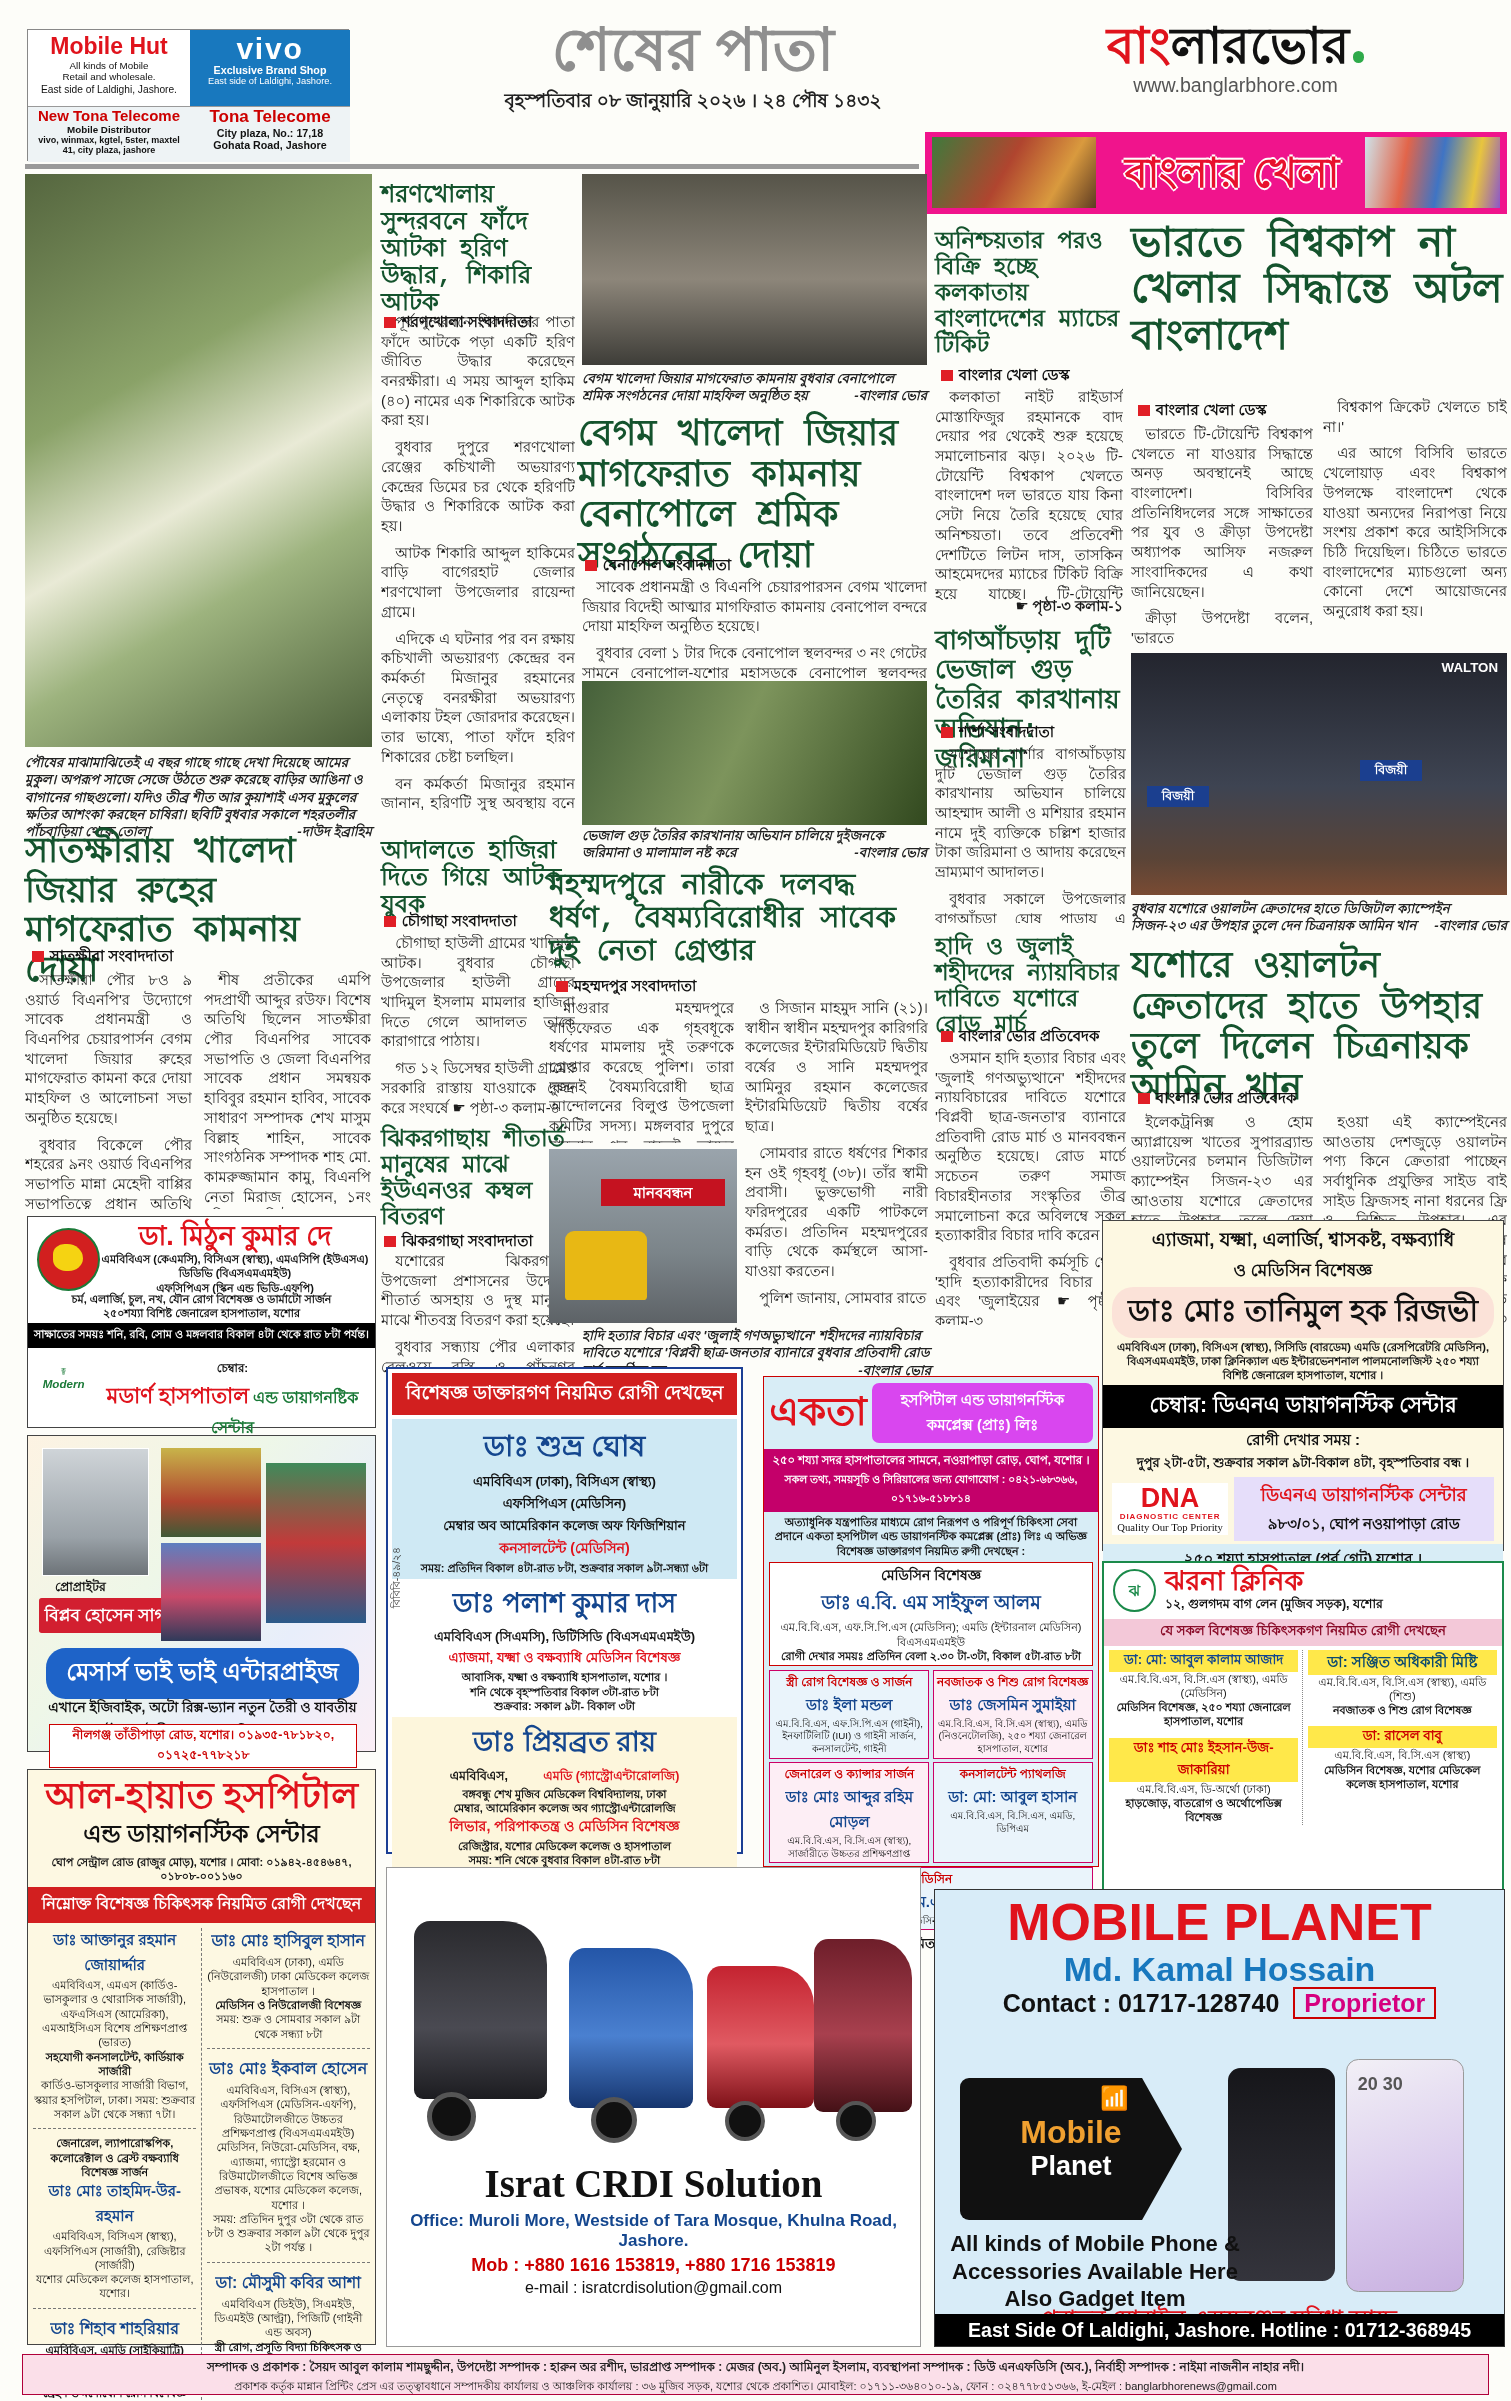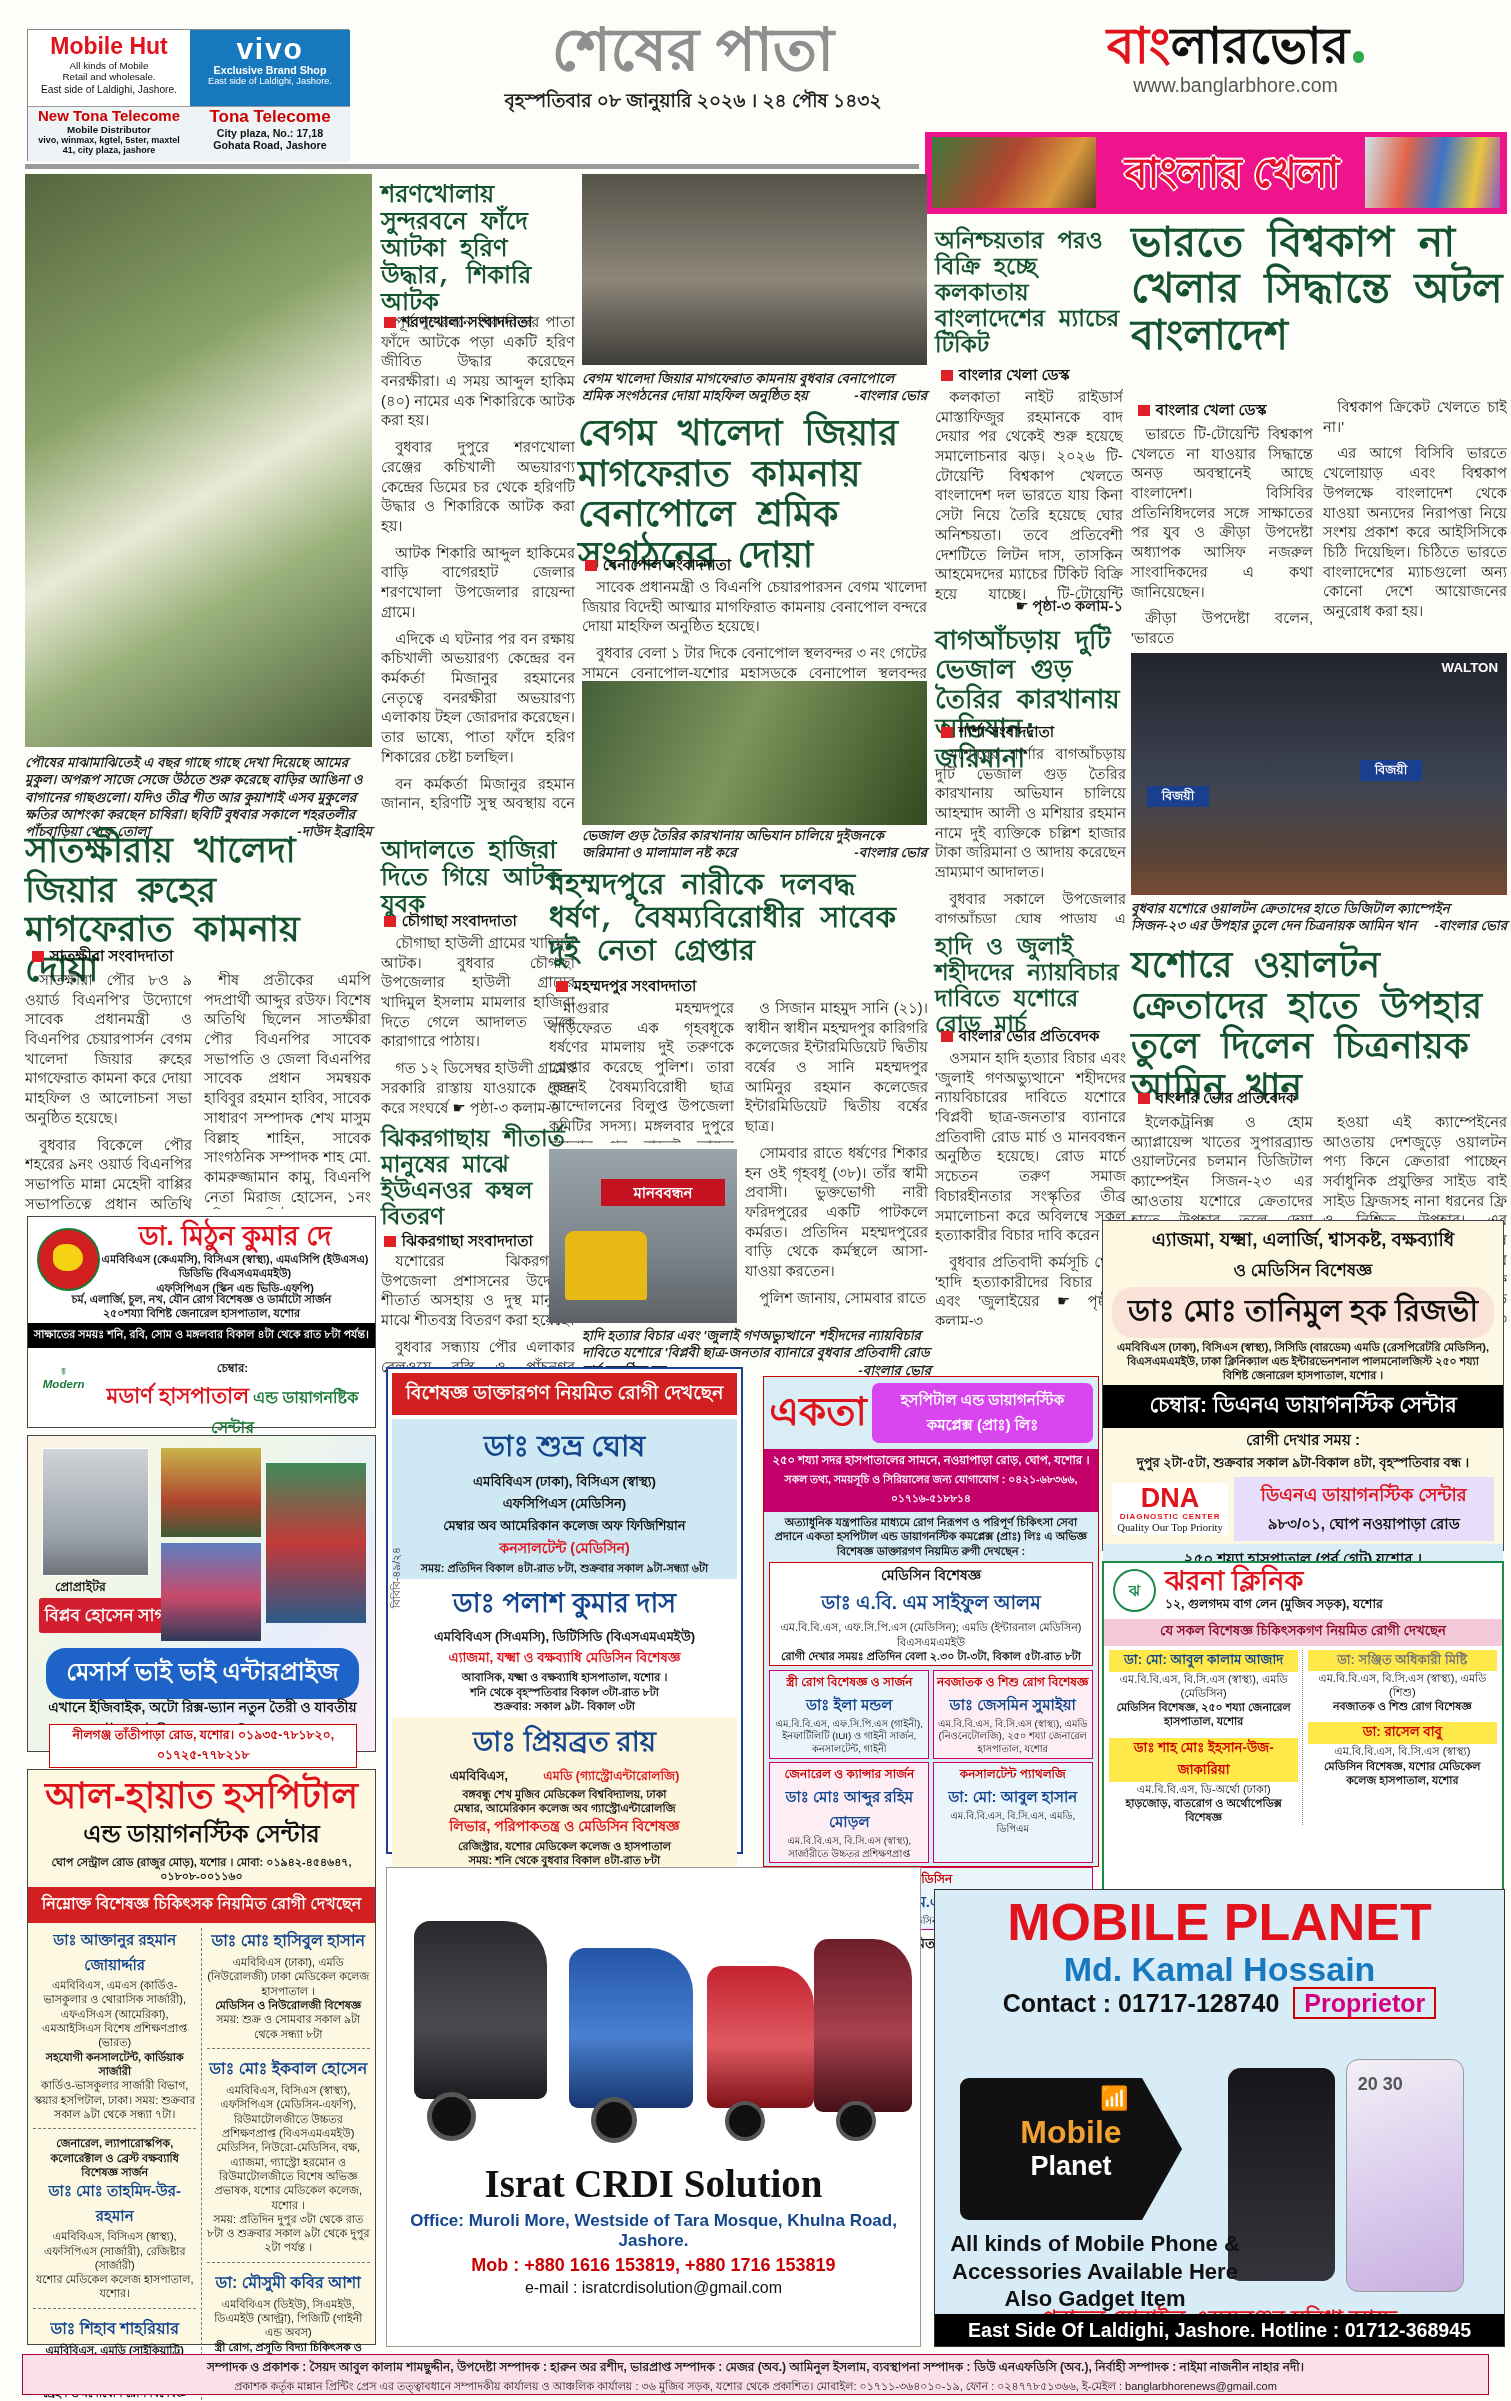--- a/index.html
+++ b/index.html
@@ -445,21 +445,21 @@
           <div class="small" style="font-weight:bold;">মেডিসিন বিশেষজ্ঞ, ২৫০ শয্যা জেনারেল হাসপাতাল, যশোর</div>
         </div>
         <div class="ctr" style="margin-top:9px;">
           <div style="background:#ffe84a;font-weight:bold;font-size:13.3px;color:#c00;">ডাঃ শাহ মোঃ ইহসান-উজ-জাকারিয়া</div>
           <div class="small">এম.বি.বি.এস, ডি-অর্থো (ঢাকা)</div>
           <div class="small" style="font-weight:bold;">হাড়জোড়, বাতরোগ ও অর্থোপেডিক্স বিশেষজ্ঞ</div>
         </div>
       </div>
       <div style="flex:1;">
         <div class="ctr">
-          <div style="background:#ffe84a;font-weight:bold;font-size:13px;color:#737373;">ডা: সঞ্জিত অধিকারী মিষ্টি</div>
+          <div style="background:#ffe84a;font-weight:bold;font-size:15px;color:#0c4a6e;">ডা: সঞ্জিত অধিকারী মিষ্টি</div>
           <div class="small">এম.বি.বি.এস, বি.সি.এস (স্বাস্থ্য), এমডি (শিশু)</div>
           <div class="small" style="font-weight:bold;">নবজাতক ও শিশু রোগ বিশেষজ্ঞ</div>
         </div>
         <div class="ctr" style="margin-top:9px;">
           <div style="background:#ffe84a;font-weight:bold;font-size:13.3px;color:#c00;">ডা: রাসেল বাবু</div>
           <div class="small">এম.বি.বি.এস, বি.সি.এস (স্বাস্থ্য)</div>
           <div class="small" style="font-weight:bold;">মেডিসিন বিশেষজ্ঞ, যশোর মেডিকেল কলেজ হাসপাতাল, যশোর</div>
         </div>
       </div>
     </div>

